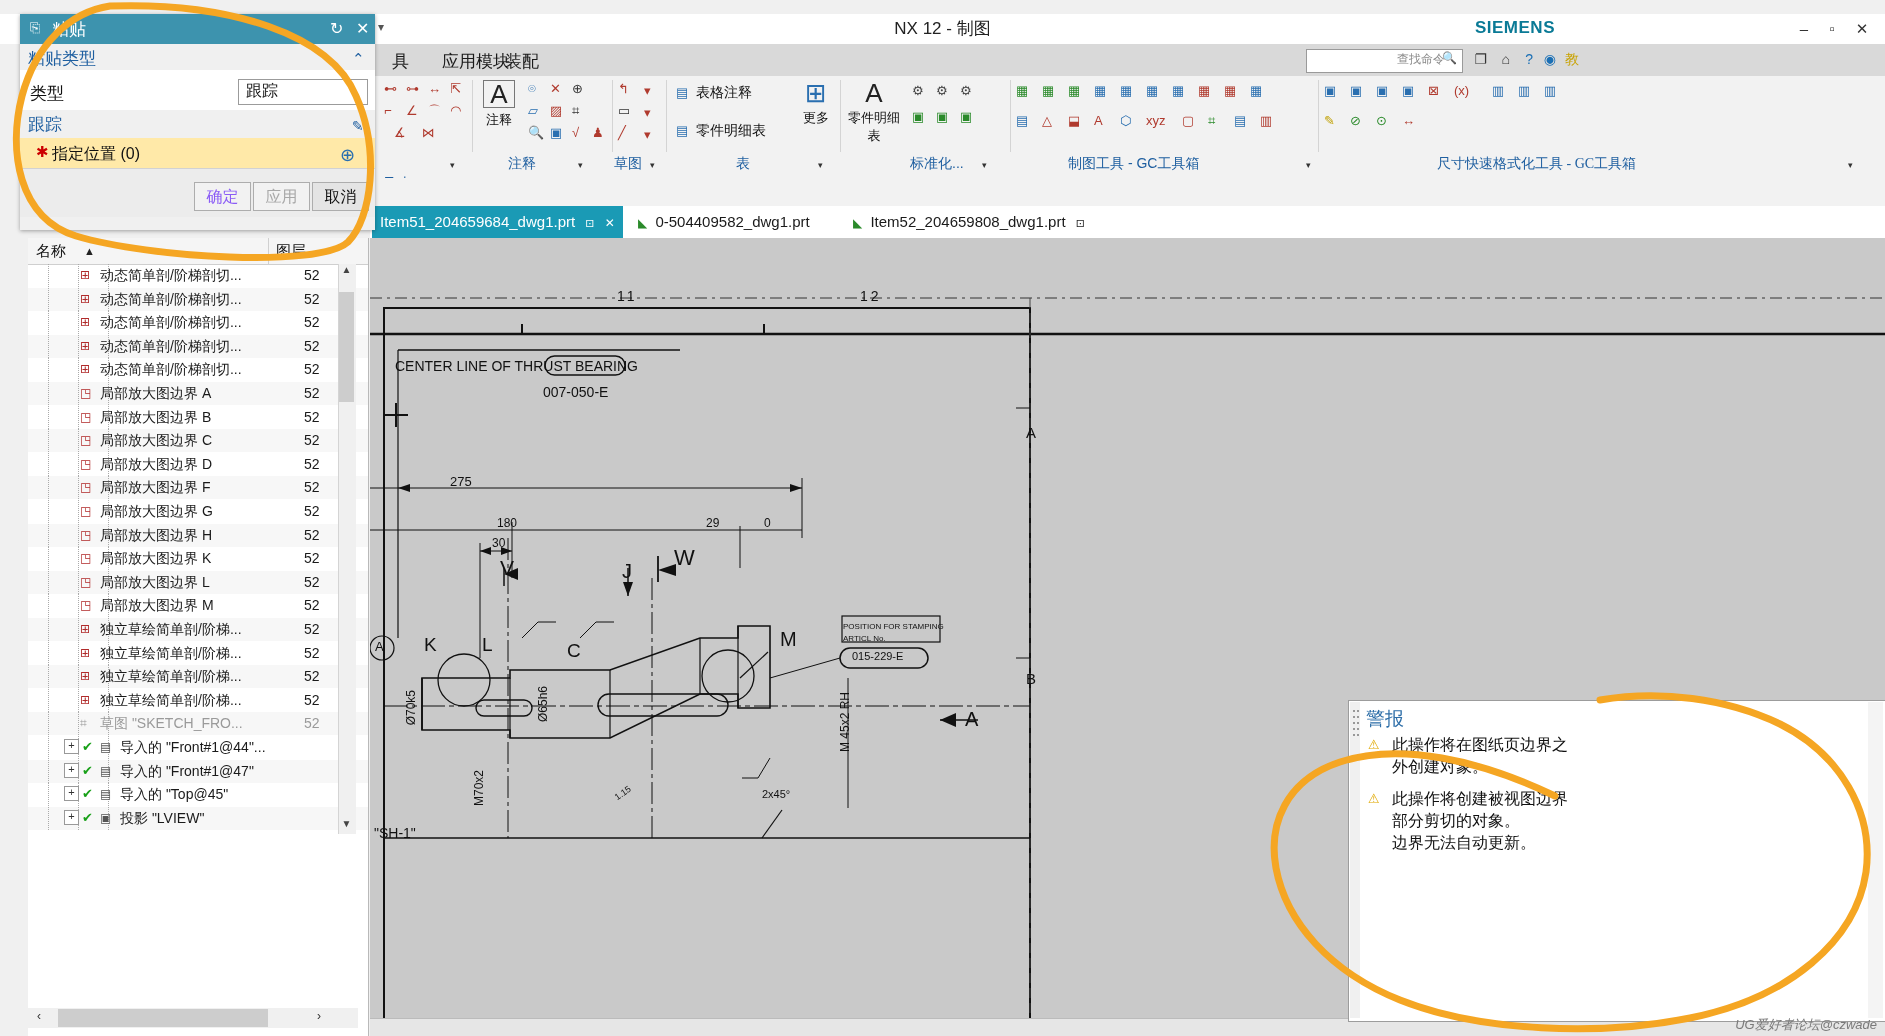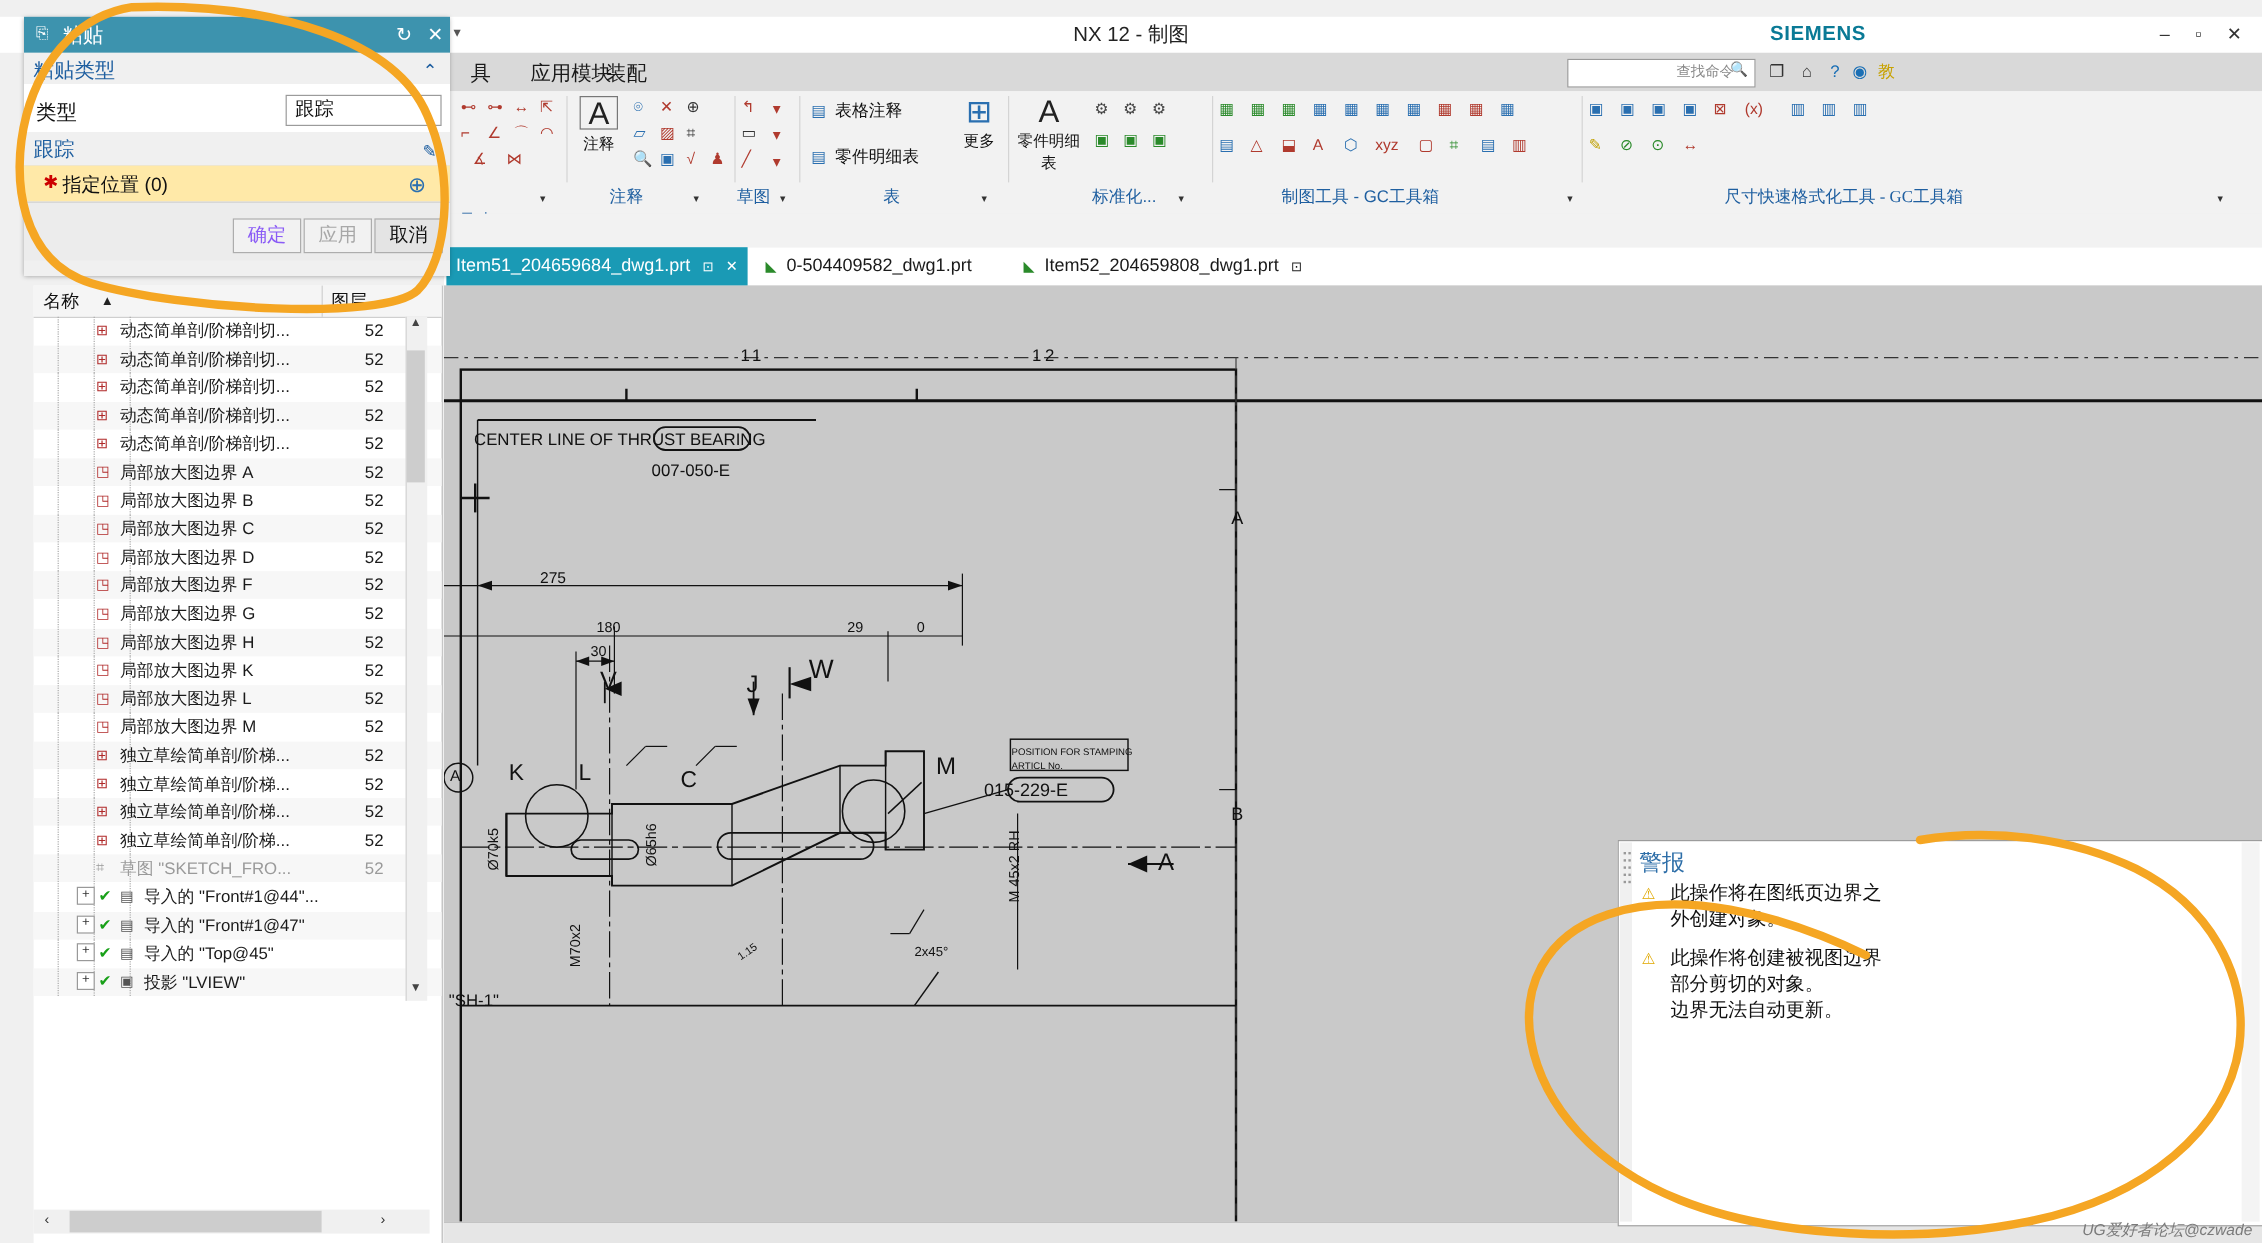--- a/index.html
+++ b/index.html
@@ -439,21 +439,21 @@
 <div class="cadtext" style="left:375px;top:639px;font-size:13px;">A</div>
 <div class="cadtext" style="left:424px;top:634px;font-size:19px;">K</div>
 <div class="cadtext" style="left:482px;top:634px;font-size:19px;">L</div>
 <div class="cadtext" style="left:567px;top:640px;font-size:19px;">C</div>
 <div class="cadtext" style="left:780px;top:628px;font-size:20px;">M</div>
 <div class="cadtext" style="left:965px;top:708px;font-size:20px;">A</div>
 <div class="cadtext" style="left:1026px;top:424px;font-size:15px;">A</div>
 <div class="cadtext" style="left:1026px;top:670px;font-size:15px;">B</div>
 <div class="cadtext" style="left:843px;top:622px;font-size:8px;">POSITION FOR STAMPING</div>
 <div class="cadtext" style="left:843px;top:634px;font-size:8px;">ARTICL No.</div>
-<div class="cadtext" style="left:820px;top:650px;font-size:15px;">015-229-E</div>
+<div class="cadtext" style="left:852px;top:650px;font-size:11px;">015-229-E</div>
 <div class="cadtext" style="left:404px;top:690px;font-size:12px;writing-mode:vertical-rl;transform:rotate(180deg);">Ø70k5</div>
 <div class="cadtext" style="left:536px;top:686px;font-size:12px;writing-mode:vertical-rl;transform:rotate(180deg);">Ø65h6</div>
 <div class="cadtext" style="left:472px;top:770px;font-size:12px;writing-mode:vertical-rl;transform:rotate(180deg);">M70x2</div>
 <div class="cadtext" style="left:838px;top:692px;font-size:12px;writing-mode:vertical-rl;transform:rotate(180deg);">M 45x2 RH</div>
 <div class="cadtext" style="left:762px;top:788px;font-size:11px;">2x45°</div>
 <div class="cadtext" style="left:614px;top:788px;font-size:9px;transform:rotate(-35deg);">1.15</div>
 <div class="cadtext" style="left:374px;top:825px;font-size:14px;">"SH-1"</div>
 
 <div class="abs" id="canvas-scroll-h"></div>
 

